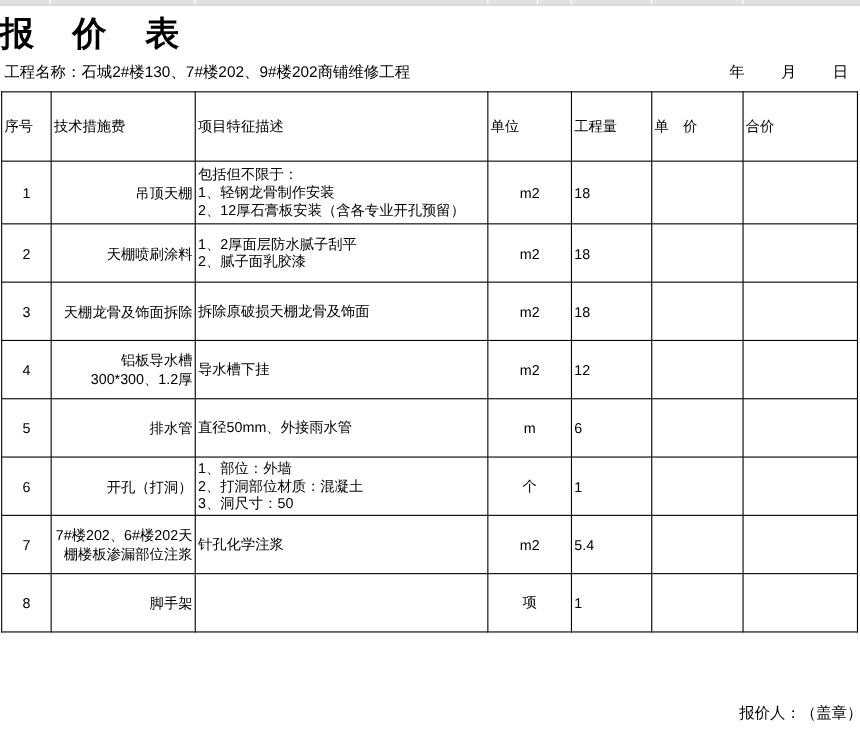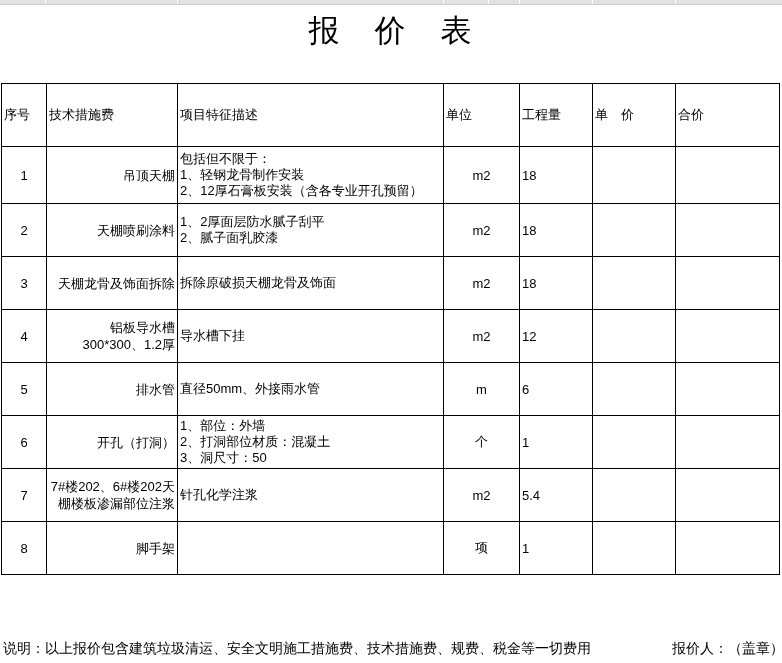--- a/index.html
+++ b/index.html
@@ -24,23 +24,22 @@
     position: absolute;
     top: 0;
     width: 1px; height: 4px;
     background: #ffffff;
   }
   .title {
     position: absolute;
     left: 0; top: 13px;
     width: 782px;
     margin: 0;
-    text-align: center;
     font-size: 31px;
-    font-weight: normal;
+    font-weight: bold;
     letter-spacing: 2px;
     line-height: 36px;
   }
   .meta-row {
     position: absolute;
     left: 0; top: 54px;
     width: 782px; height: 22px;
     line-height: 22px;
     font-size: 14px;
   }
@@ -98,20 +97,26 @@
     <span class="grid-tick" style="left:177px"></span>
     <span class="grid-tick" style="left:443px"></span>
     <span class="grid-tick" style="left:488px"></span>
     <span class="grid-tick" style="left:519px"></span>
     <span class="grid-tick" style="left:592px"></span>
     <span class="grid-tick" style="left:675px"></span>
   </div>
 
   <h1 class="title">报　价　表</h1>
 
+  <div class="meta-row">
+    <span class="project-line">工程名称：石城2#楼130、7#楼202、9#楼202商铺维修工程</span>
+    <span class="date-year">年</span>
+    <span class="date-month">月</span>
+    <span class="date-day">日</span>
+  </div>
 
   <table class="quote-table">
     <colgroup>
       <col style="width:45px">
       <col style="width:131px">
       <col style="width:266px">
       <col style="width:76px">
       <col style="width:73px">
       <col style="width:83px">
       <col style="width:104px">
@@ -202,17 +207,16 @@
         <td class="c-desc"></td>
         <td class="c-unit">项</td>
         <td class="c-qty">1</td>
         <td class="c-price"></td>
         <td class="c-price"></td>
       </tr>
     </tbody>
   </table>
 
   <div class="footer-row">
-    <span class="note">说明：以上报价包含建筑垃圾清运、安全文明施工措施费、技术措施费、规费、税金等一切费用</span>
     <span class="signer">报价人：（盖章）</span>
   </div>
 
 </div>
 
 </body></html>

